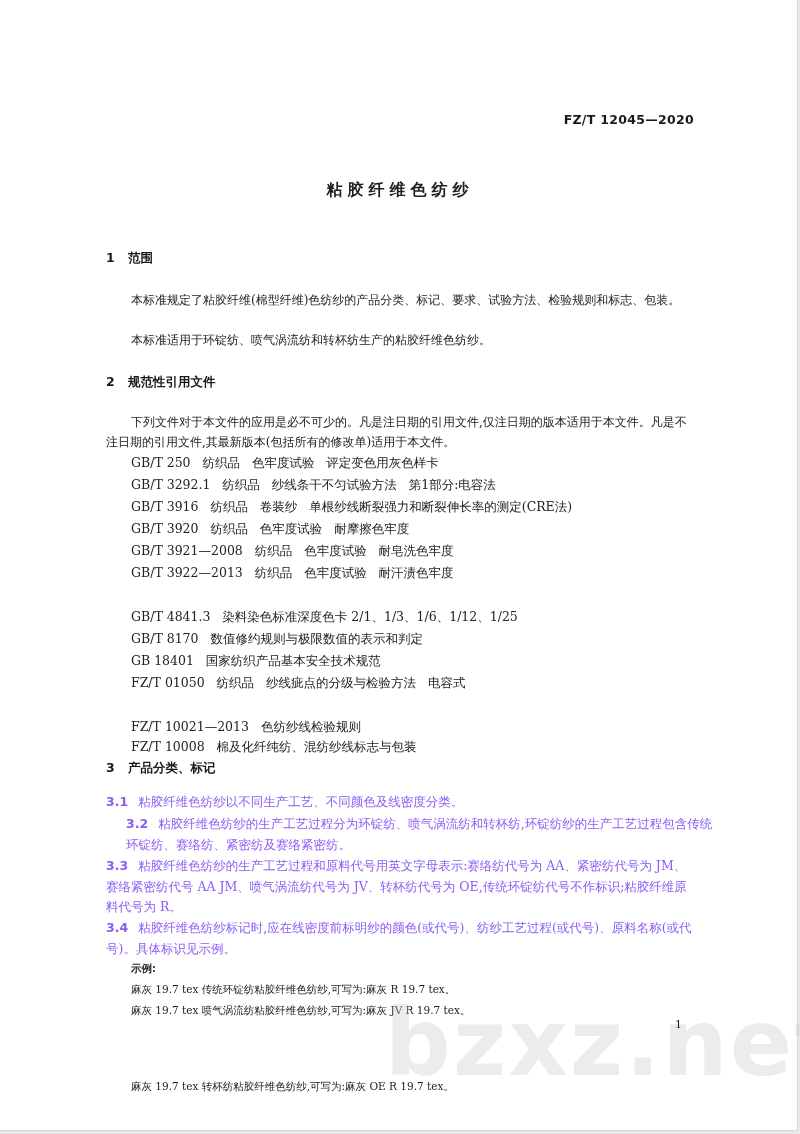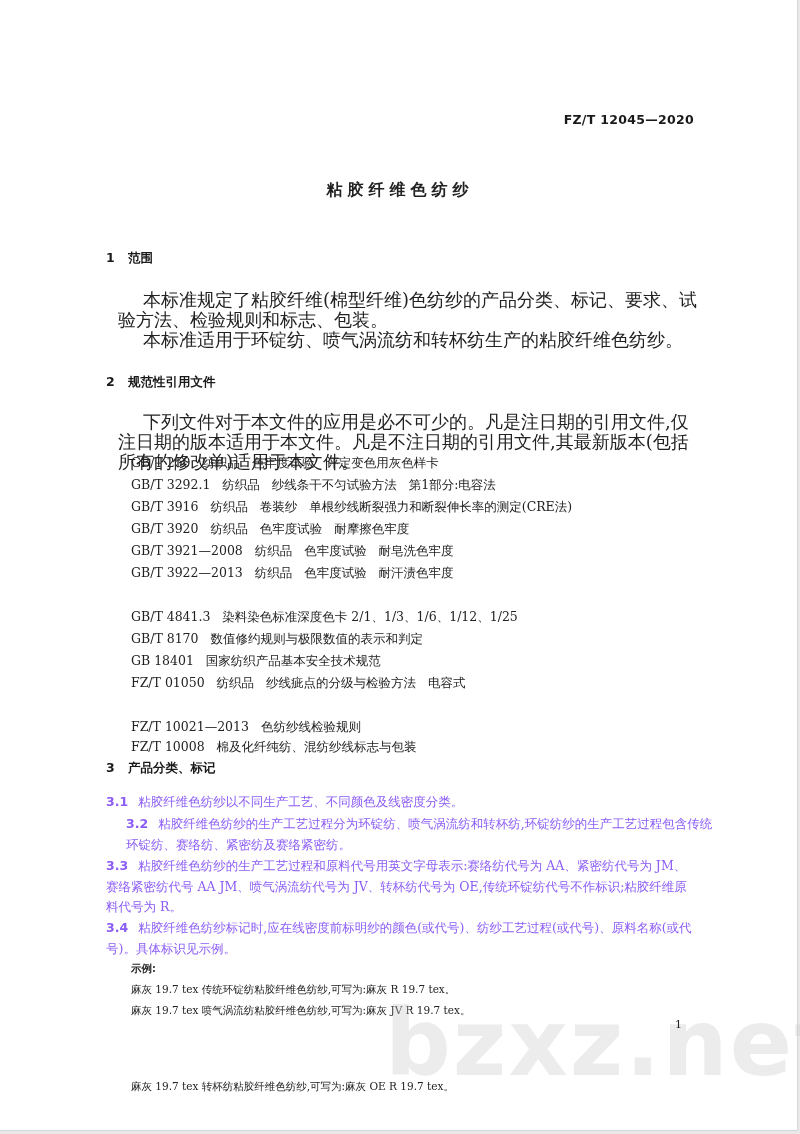--- a/index.html
+++ b/index.html
@@ -21,21 +21,21 @@
   }
   .doc-title {
     position: absolute; left: 0; width: 800px; top: 180px; text-align: center;
     font-family: "DejaVu Sans", "Liberation Sans", sans-serif;
     font-weight: bold; font-size: 16px; letter-spacing: 5px; color: #222;
   }
   .h { position: absolute; left: 106px;
        font-family: "DejaVu Sans", "Liberation Sans", sans-serif;
        font-weight: bold; font-size: 12.5px; color: #1a1a1a; }
   .h .num { display: inline-block; width: 22px; }
-  .p { position: absolute; left: 106px; width: 588px; font-size: 18px; line-height: 20px; color: #222; margin-left: 12px; }
+  .p { position: absolute; left: 106px; width: 588px; font-size: 12px; line-height: 20px; color: #222; }
   .indent { text-indent: 25px; }
   .ref { position: absolute; left: 131px; font-size: 12.5px; color: #222; white-space: pre; }
   .clause { position: absolute; left: 106px; width: 590px; font-size: 12.5px; line-height: 20.5px; color: #8b5cf6; }
   .clause .cn { font-family: "DejaVu Sans", "Liberation Sans", sans-serif; font-weight: bold; margin-right: 10px; }
   .ex-label { position: absolute; left: 131px; font-size: 10.5px; font-weight: bold; color: #222; }
   .ex { position: absolute; left: 131px; font-size: 10.5px; color: #222; white-space: pre; }
   .pageno { position: absolute; left: 675px; top: 1018px; font-size: 11px; color: #222; }
   .watermark {
     position: absolute; left: 385px; top: 990px;
     font-family: "DejaVu Sans", "Liberation Sans", sans-serif; font-weight: bold;

